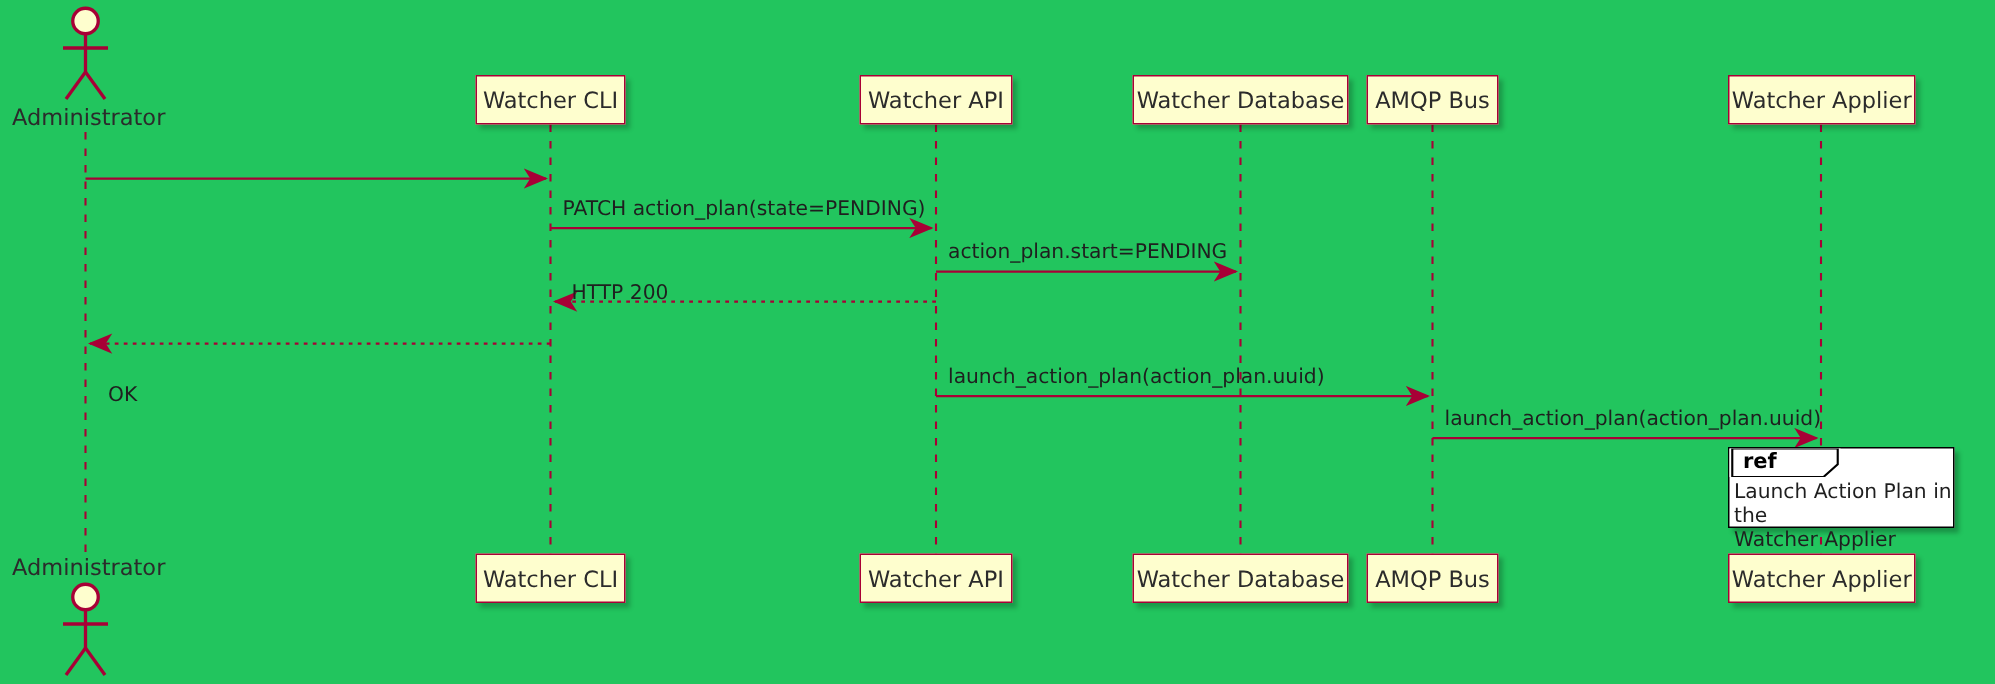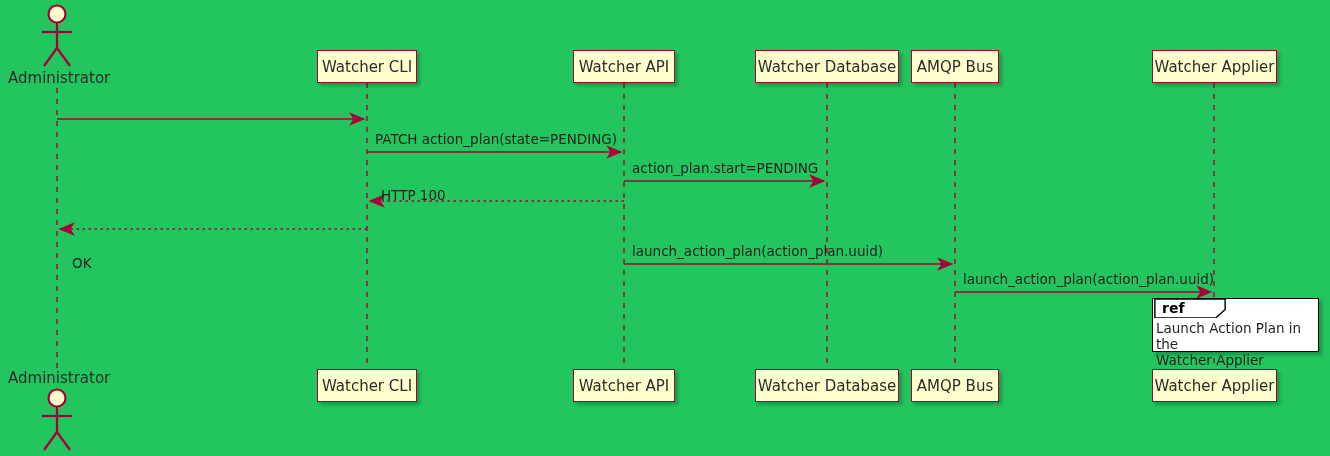--- a/index.html
+++ b/index.html
@@ -120,26 +120,26 @@
   </div>
   <div class="pbox" style="left:1152px;top:369px;width:125px;height:33px;">
     <span>Watcher Applier</span>
   </div>
 
   <div class="actorlabel" style="left:8px;top:69px;">Administrator</div>
   <div class="actorlabel" style="left:8px;top:369px;">Administrator</div>
 
   <div class="msglabel" style="left:375px;top:131px;">PATCH action_plan(state=PENDING)</div>
   <div class="msglabel" style="left:632px;top:160px;">action_plan.start=PENDING</div>
-  <div class="msglabel" style="left:381px;top:187px;">HTTP 100</div>
+  <div class="msglabel" style="left:381px;top:187px;">HTTP 200</div>
   <div class="msglabel" style="left:72px;top:215px;margin-top:40px;">OK</div>
   <div class="msglabel" style="left:632px;top:243px;">launch_action_plan(action_plan.uuid)</div>
   <div class="msglabel" style="left:963px;top:271px;">launch_action_plan(action_plan.uuid)</div>
 
-  <div class="refbox" style="left:1152px;top:298px;width:167px;height:54px;">
+  <div class="refbox" style="left:1152px;top:298px;width:151px;height:54px;">
     <svg class="reftab" width="74" height="20" viewBox="0 0 74 20" xmlns="http://www.w3.org/2000/svg" style="left:0;top:0;">
       <path d="M0,0 L74,0 L74,11 L64,20 L0,20 Z" fill="#ffffff" stroke="#000000" stroke-width="1.5"></path>
     </svg>
     <div class="reftab-label">ref</div>
     <div class="reftext">Launch Action Plan in the
 Watcher Applier</div>
   </div>
 
 </div>
 

